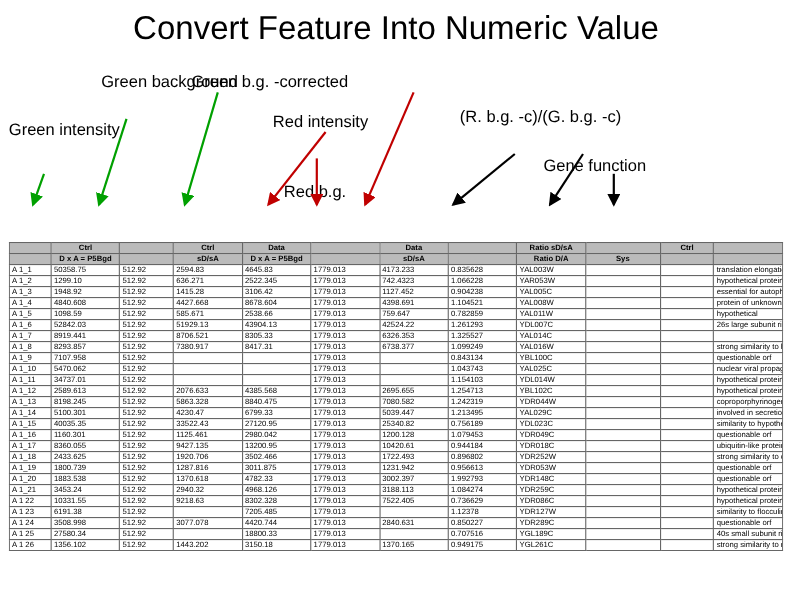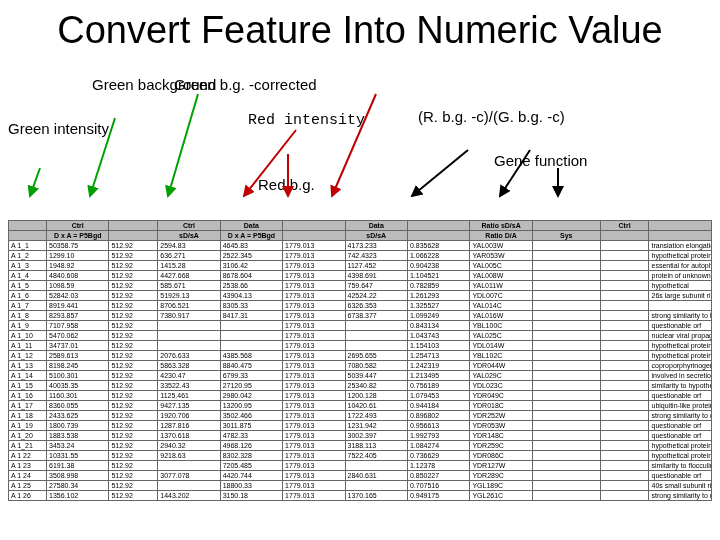--- a/index.html
+++ b/index.html
@@ -8,37 +8,37 @@
     padding: 0;
     width: 720px;
     height: 540px;
     font-family: Arial, Helvetica, sans-serif;
     background: #fff;
     overflow: hidden;
     position: relative;
   }
   .title {
     text-align: center;
-    font-size: 38px;
+    font-size: 30px;
     font-weight: 400;
     margin: 8px 40px 16px 40px;
     line-height: 1.2;
   }
   .labels {
     position: relative;
     height: 120px;
     font-size: 15px;
     line-height: 1.2;
   }
   .labels span { position: absolute; white-space: nowrap; }
   .l-gint { left: 8px; top: 50px; width: 70px; white-space: normal; }
   .l-gbg  { left: 92px; top: 6px; width: 90px; white-space: normal; }
   .l-gbgc { left: 174px; top: 6px; }
   .l-rbgc { left: 352px; top: 6px; }
-  .l-rint { left: 248px; top: 42px; font-family: Liberation Mono, monospace; }
+  .l-rint { left: 248px; top: 42px; }
   .l-rbg  { left: 258px; top: 66px; margin-top: 40px; }
   .l-ratio{ left: 418px; top: 38px; width:152px; white-space: normal; }
   .l-syst { left: 460px; top: 60px; }
   .l-func { left: 494px; top: 82px; }
 
   svg.arrows { position: absolute; left:0; top:0; pointer-events:none; }
 
   .tablewrap {
     position: absolute;
     left: 8px; right: 8px;

